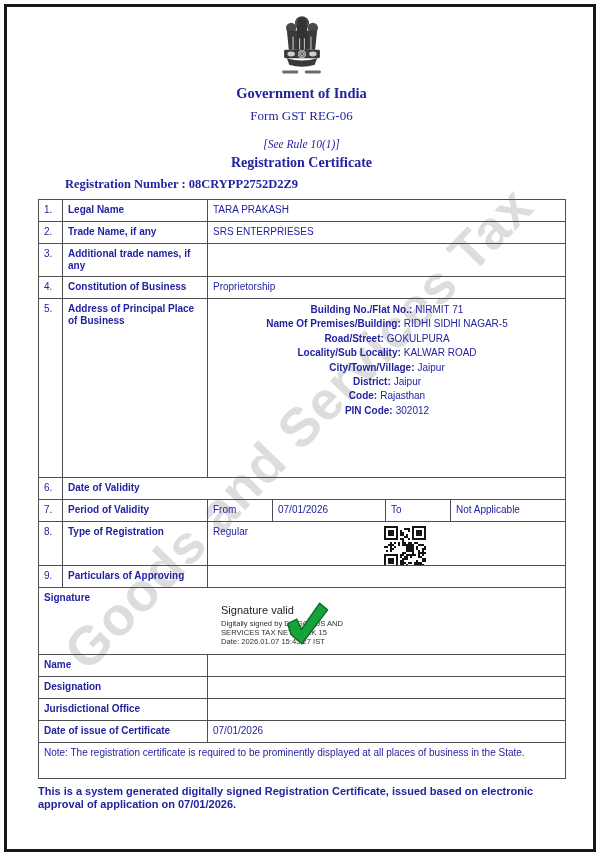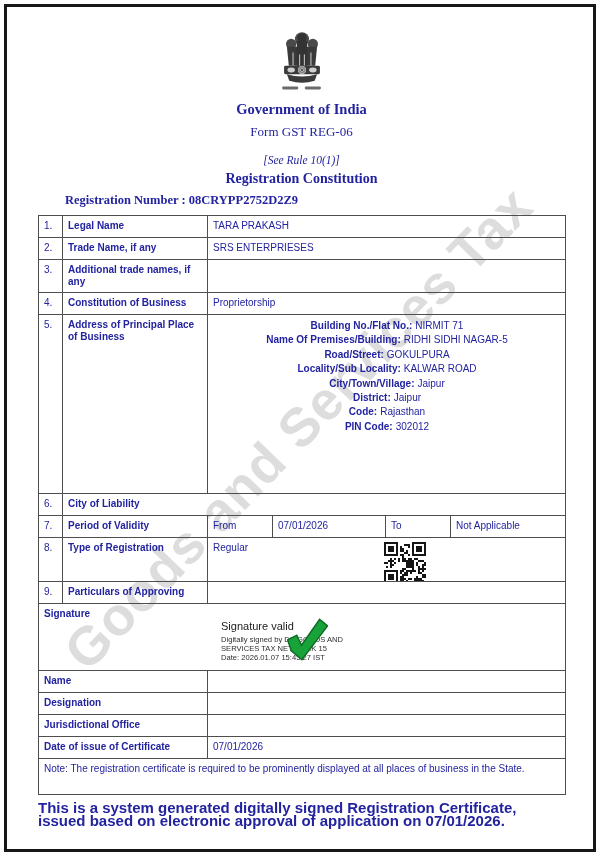--- a/index.html
+++ b/index.html
@@ -10,21 +10,21 @@
   .frame {
     position:absolute; top:4px; left:4px; right:4px; bottom:5px;
     border:3px solid #161616; z-index:3; pointer-events:none;
   }
   .watermark {
     position:absolute; left:298px; top:428px;
     transform:translate(-50%,-50%) rotate(-46deg);
     font-weight:bold; font-size:54px; letter-spacing:1px;
     color:#c7c7c7; opacity:.6; white-space:nowrap; z-index:0;
   }
-  .content { position:relative; z-index:1; padding:28px 35px 0 38px; color:var(--blue); }
+  .content { position:relative; z-index:1; padding:12px 35px 0 38px; color:var(--blue); }
 
   
   .hdr { text-align:center; }
   .emblem { display:block; margin:0 auto; }
   .t-gov  { font-family:"Liberation Serif","DejaVu Serif",serif; font-weight:bold; font-size:14.5px; margin-top:7px; }
   .t-form { font-family:"Liberation Serif","DejaVu Serif",serif; font-weight:normal; font-size:13px; margin-top:6px; }
   .t-rule { font-family:"Liberation Serif","DejaVu Serif",serif; font-style:italic; font-size:11.5px; margin-top:14px; }
   .t-cert { font-family:"Liberation Serif","DejaVu Serif",serif; font-weight:bold; font-size:14px; margin-top:5px; }
   .t-regno{ font-family:"Liberation Serif","DejaVu Serif",serif; font-weight:bold; font-size:12.5px; margin:6px 0 0 27px; text-align:left; }
 
@@ -44,21 +44,21 @@
 
   .sig-rel { position:relative; height:60px; }
   .sig-label { font-weight:bold; }
   .sig-block { position:absolute; left:177px; top:12px; color:#1c1c1c; }
   .sig-valid { font-size:11px; color:#1c1c1c; margin-bottom:3px; }
   .sig-line  { font-size:7.6px; line-height:9px; color:#2e2e2e; }
   .sig-check { position:absolute; left:240px; top:8px; }
 
   .note-cell { font-weight:normal; }
 
-  .doc-footer { width:527px; margin-top:6px; font-weight:bold; font-size:15px; line-height:13px; color:var(--blue); }
+  .doc-footer { width:527px; margin-top:6px; font-weight:bold; font-size:11px; line-height:13px; color:var(--blue); }
 </style>
 </head>
 <body>
 
 <div class="page">
   <div class="frame"></div>
   <div class="watermark">Goods and Services Tax</div>
 
   <div class="content">
 
@@ -87,21 +87,21 @@
         <path d="M14 49 Q30 54 46 49 L43.5 56 Q30 60 16.5 56 Z" fill="#3a3a3a"></path>
 
         <g fill="#6b6b6b">
           <rect x="9" y="62" width="17" height="3.2" rx="1.2"></rect>
           <rect x="33" y="62" width="17" height="3.2" rx="1.2"></rect>
         </g>
       </svg>
       <div class="t-gov">Government of India</div>
       <div class="t-form">Form GST REG-06</div>
       <div class="t-rule">[See Rule 10(1)]</div>
-      <div class="t-cert">Registration Constitution</div>
+      <div class="t-cert">Registration Certificate</div>
       <div class="t-regno">
         <span>Registration Number :</span>
         <span>08CRYPP2752D2Z9</span>
       </div>
     </div>
 
     <table class="cert">
       <colgroup>
         <col style="width:24px">
           <col style="width:145px">
@@ -140,21 +140,21 @@
           <div class="addr-line"><span class="al">Road/Street:</span><span>GOKULPURA</span></div>
           <div class="addr-line"><span class="al">Locality/Sub Locality:</span><span>KALWAR ROAD</span></div>
           <div class="addr-line"><span class="al">City/Town/Village:</span><span>Jaipur</span></div>
           <div class="addr-line"><span class="al">District:</span><span>Jaipur</span></div>
           <div class="addr-line"><span class="al">Code:</span><span>Rajasthan</span></div>
           <div class="addr-line"><span class="al">PIN Code:</span><span>302012</span></div>
         </td>
       </tr>
       <tr class="h22">
         <td class="num">6.</td>
-        <td class="lbl" colspan="5">City of Liability</td>
+        <td class="lbl" colspan="5">Date of Validity</td>
       </tr>
       <tr class="h22">
         <td class="num">7.</td>
         <td class="lbl">Period of Validity</td>
         <td>From</td>
         <td>07/01/2026</td>
         <td>To</td>
         <td>Not Applicable</td>
       </tr>
       <tr class="h44">

